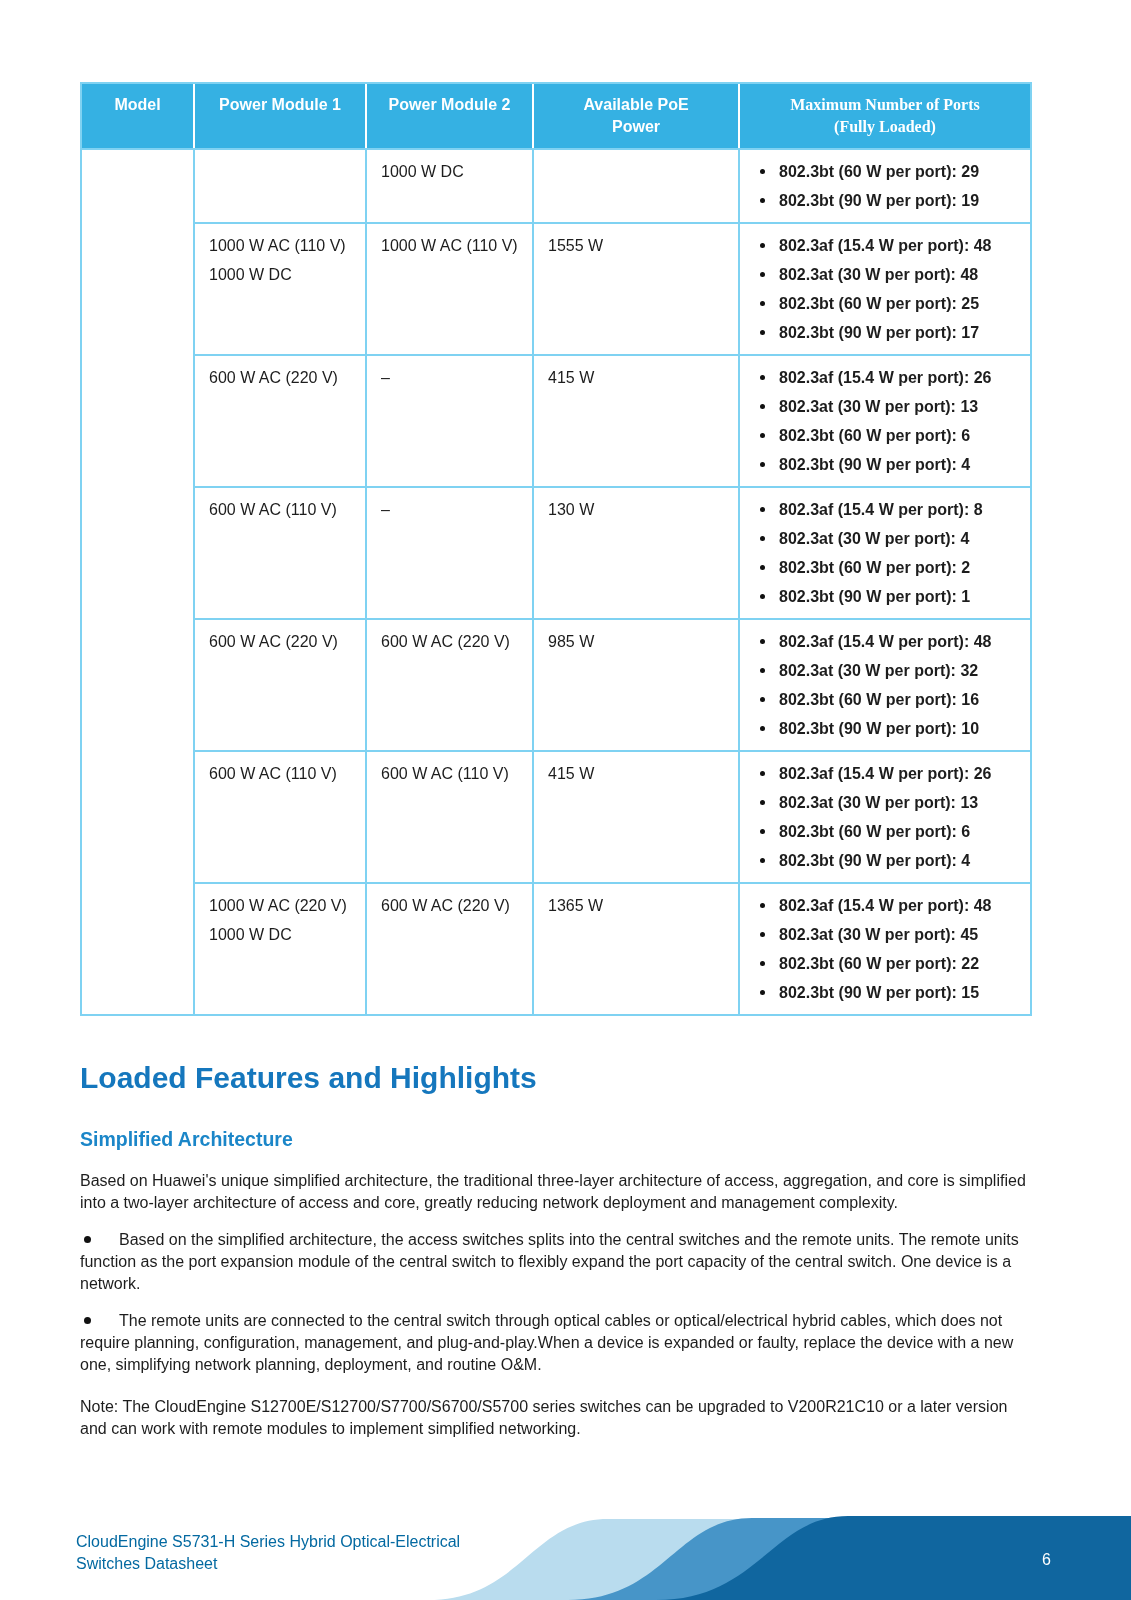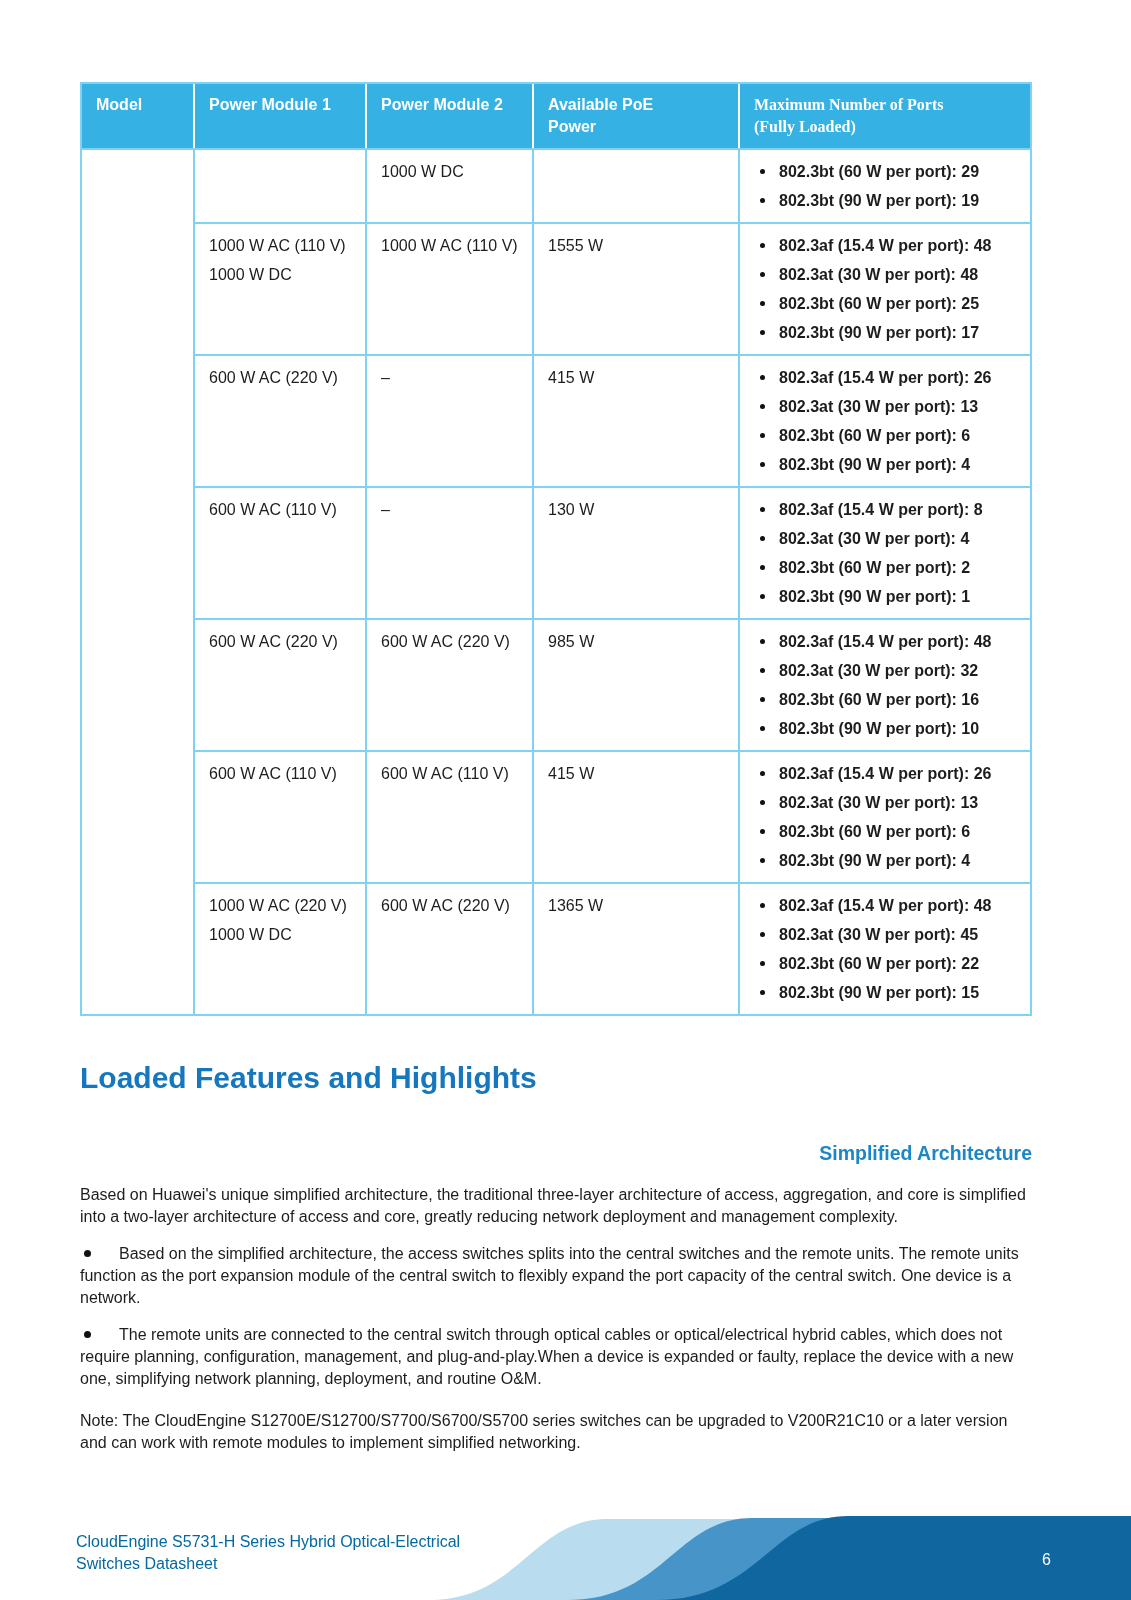--- a/index.html
+++ b/index.html
@@ -25,21 +25,21 @@
   table.power-table {
     width: 950px;
     border-collapse: collapse;
     table-layout: fixed;
   }
   table.power-table th {
     background: #35b1e3;
     color: #ffffff;
     font-size: 16px;
     font-weight: bold;
-    text-align: left;
+    text-align: center;
     vertical-align: top;
     padding: 10px 14px;
     line-height: 22px;
     white-space: pre-line;
     border-bottom: 2px solid #7fd2f2;
     border-top: 2px solid #7fd2f2;
   }
   table.power-table th + th { border-left: 2px solid #ffffff; }
   table.power-table th:first-child { border-left: 2px solid #7fd2f2; }
   table.power-table th:last-child { border-right: 2px solid #7fd2f2; font-family: Liberation Serif, serif; }
@@ -69,22 +69,21 @@
   .h1 {
     color: #1577bd;
     font-size: 30px;
     font-weight: bold;
     line-height: 36px;
   }
   .h2 {
     color: #1b86c8;
     font-size: 19.5px;
     font-weight: bold;
-    margin-top: 46px;
-    text-align: right;
+    margin-top: 32px;
   }
   .para {
     margin-top: 19px;
     font-size: 16px;
     line-height: 22px;
   }
   .bullet-para {
     margin-top: 15px;
     font-size: 16px;
     line-height: 22px;

